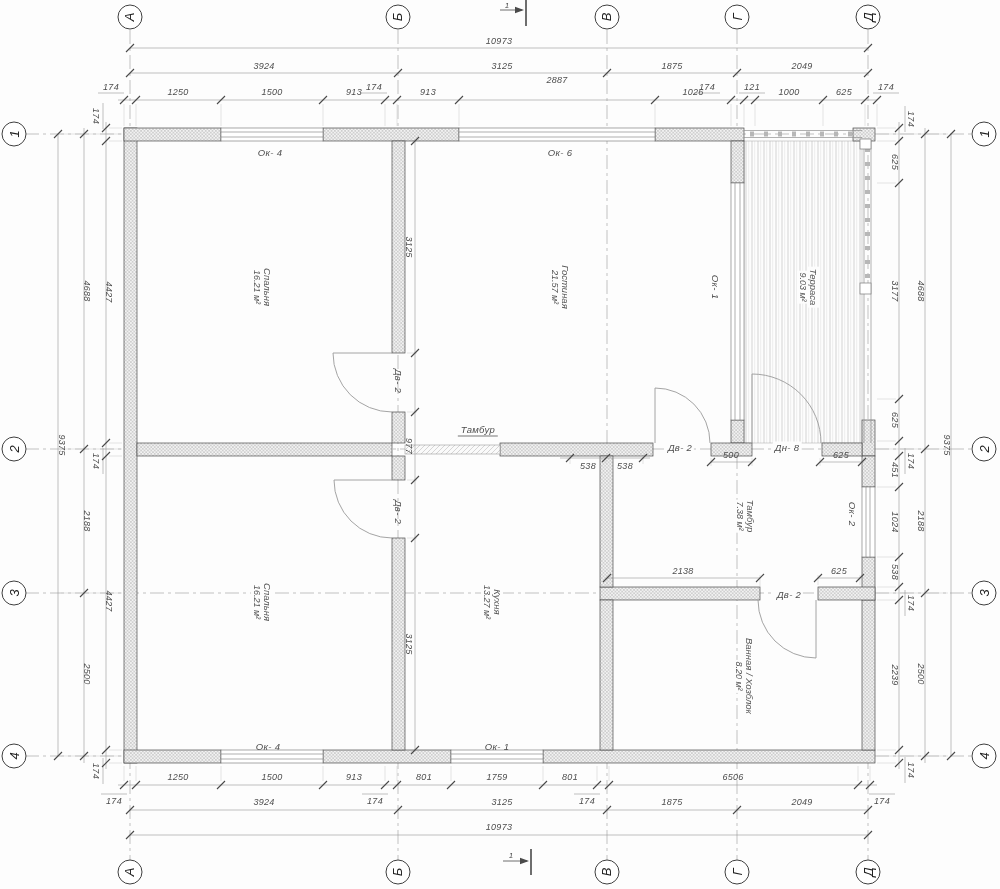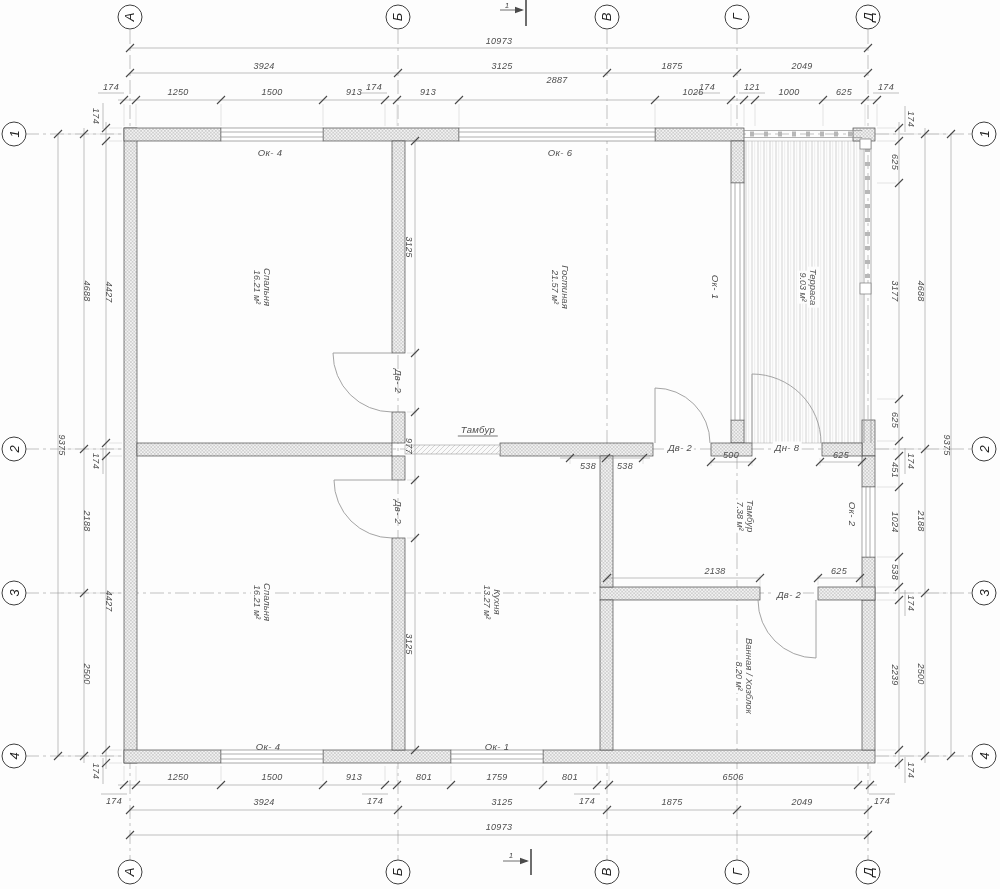--- a/index.html
+++ b/index.html
@@ -292,21 +292,21 @@
 <span class="t v" style="left:911px;top:603px">174</span>
 <span class="t v" style="left:911px;top:770px">174</span>
 
 <span class="t v" style="left:409px;top:247px">3125</span>
 <span class="t v" style="left:409px;top:446px">977</span>
 <span class="t v" style="left:409px;top:644px">3125</span>
 <span class="t" style="left:588px;top:466px">538</span>
 <span class="t" style="left:625px;top:466px">538</span>
 <span class="t" style="left:731px;top:455px">500</span>
 <span class="t" style="left:841px;top:455px">625</span>
-<span class="t" style="left:715px;top:571px">2138</span>
+<span class="t" style="left:683px;top:571px">2138</span>
 <span class="t" style="left:839px;top:571px">625</span>
 
 <span class="t ol" style="left:270px;top:152px">Ок- 4</span>
 <span class="t ol" style="left:560px;top:152px">Ок- 6</span>
 <span class="t ol v" style="left:715px;top:287px">Ок- 1</span>
 <span class="t ol v" style="left:852px;top:514px">Ок- 2</span>
 <span class="t ol" style="left:268px;top:746px">Ок- 4</span>
 <span class="t ol" style="left:497px;top:746px">Ок- 1</span>
 <span class="t ol v" style="left:398px;top:381px">Дв- 2</span>
 <span class="t ol v" style="left:398px;top:512px">Дв- 2</span>

